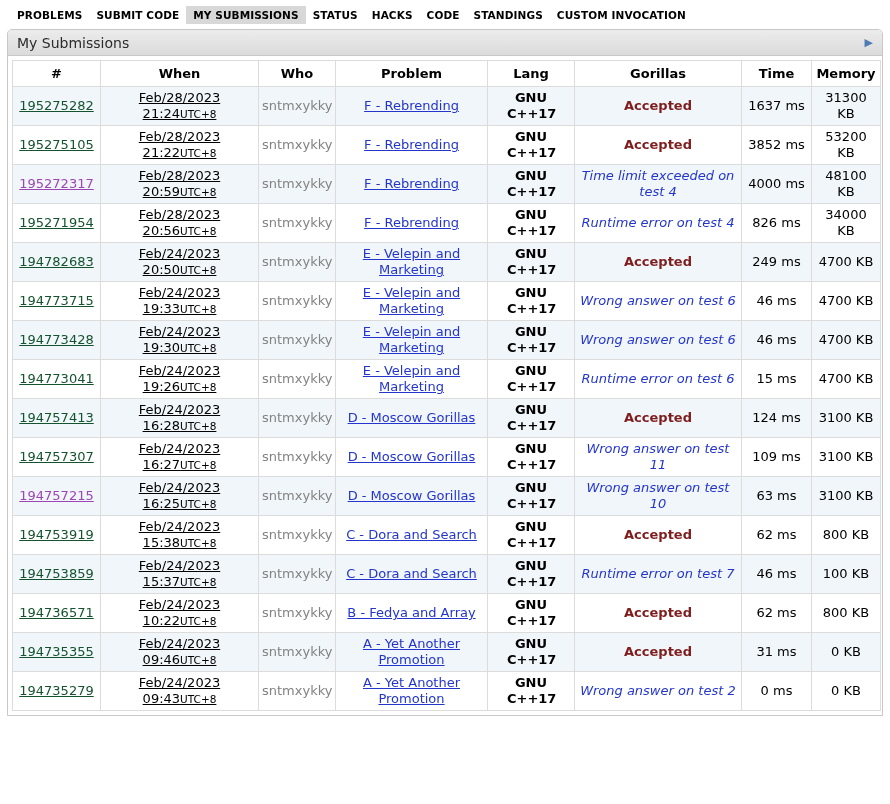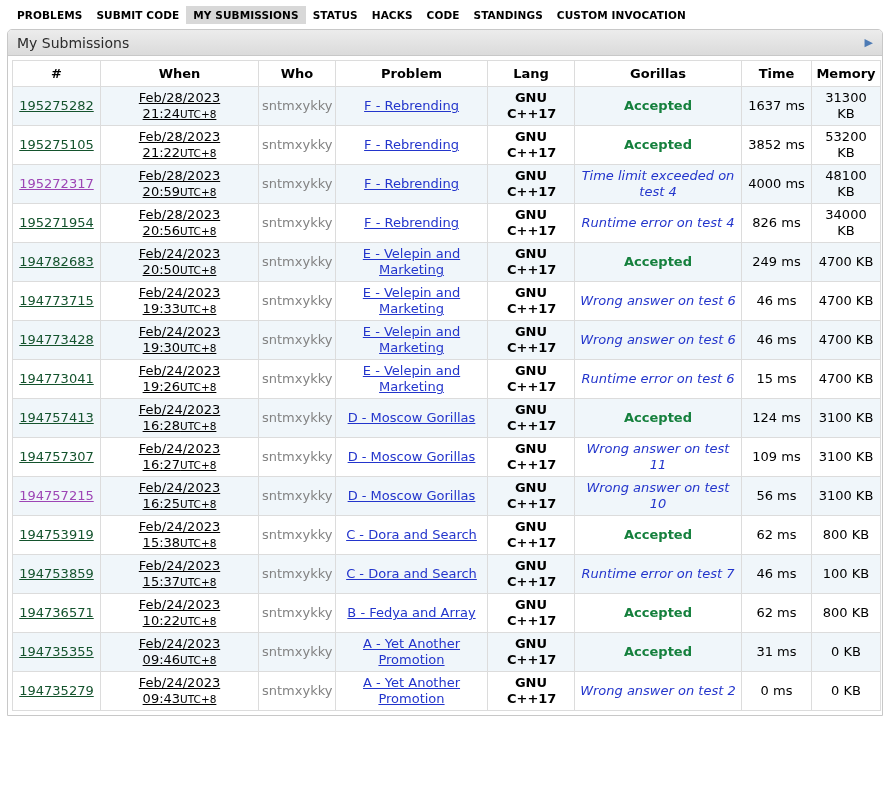--- a/index.html
+++ b/index.html
@@ -64,21 +64,21 @@
   .sub-link.visited { color:#9d45b5; }
   .prob-link { color:#2335cc; text-decoration:underline; }
 
   .dt-date, .dt-time { display:block;text-decoration:underline; }
   .tz { font-size:10.5px;text-align:right; }
 
   .who { color:#838383; }
 
   .lang { display:inline-block; max-width:48px;font-weight:bold; }
 
-  .verdict-accepted { color:#15803d; font-weight:bold; }
+  .verdict-accepted { color:#7f1d1d; font-weight:bold; }
   .verdict-rejected { color:#2335cc;font-style:italic; }
 </style>
 </head>
 <body>
 
 <div class="topnav">
     <span class="nav-item">PROBLEMS</span>
     <span class="nav-item">SUBMIT CODE</span>
     <span class="nav-item active">MY SUBMISSIONS</span>
     <span class="nav-item">STATUS</span>
@@ -361,21 +361,21 @@
     </td>
     <td>
       <a class="prob-link">D - Moscow Gorillas</a>
     </td>
     <td>
       <span class="lang">GNU C++17</span>
     </td>
     <td>
       <span class="verdict verdict-rejected">Wrong answer on test 10</span>
     </td>
-    <td>56 ms</td>
+    <td>63 ms</td>
     <td>3100 KB</td>
   </tr>
           <tr>
     <td>
       <a class="sub-link">194753919</a>
     </td>
     <td>
       <span class="dt-date">Feb/24/2023</span>
       <span class="dt-time"><span>15:38</span><span class="tz">UTC+8</span></span>
     </td>

